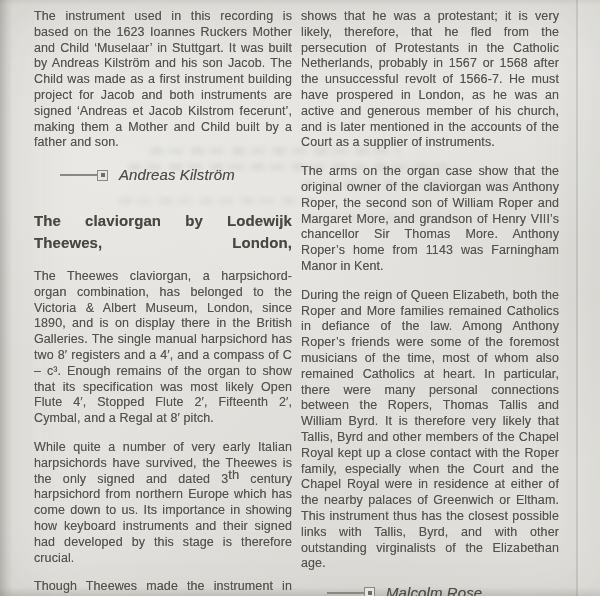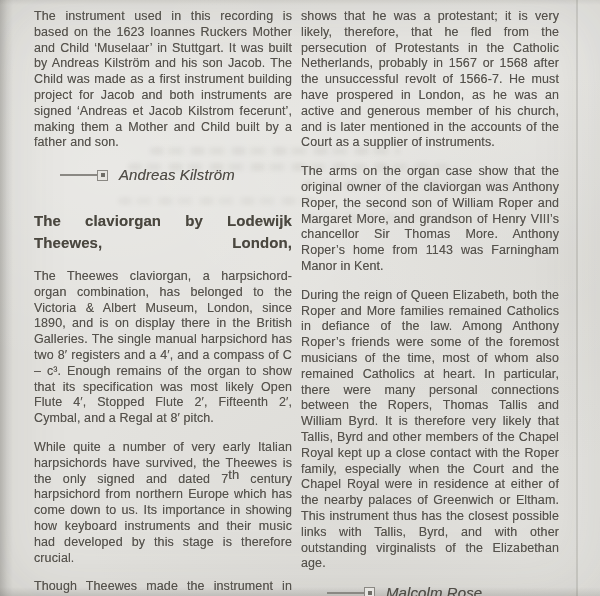--- a/index.html
+++ b/index.html
@@ -137,21 +137,21 @@
       </span>
       <span class="attr-name">Andreas Kilström</span>
     </div>
 
     <div class="heading">
       <span class="hl hl1">The claviorgan by Lodewijk Theewes, London,</span>
     </div>
 
     <p><span>The Theewes claviorgan, a harpsichord-organ combination, has belonged to the Victoria &amp; Albert Museum, London, since 1890, and is on display there in the British Galleries. The single manual harpsichord has two 8′ registers and a 4′, and a compass of C – c³. Enough remains of the organ to show that its specification was most likely Open Flute 4′, Stopped Flute 2′, Fifteenth 2′, Cymbal, and a Regal at 8′ pitch.</span></p>
 
-    <p><span>While quite a number of very early Italian harpsichords have survived, the Theewes is the only signed and dated 7</span><sup class="ord">th</sup><span> century harpsichord from northern Europe which has come down to us. Its importance in showing how keyboard instruments and their music had developed by this stage is therefore crucial.</span></p>
+    <p><span>While quite a number of very early Italian harpsichords have survived, the Theewes is the only signed and dated 3</span><sup class="ord">th</sup><span> century harpsichord from northern Europe which has come down to us. Its importance in showing how keyboard instruments and their signed had developed by this stage is therefore crucial.</span></p>
 
     <p>Though Theewes made the instrument in London, he was a native of the Netherlands, where he was born around 1539. His membership of the Dutch Church in London</p>
   </div>
 
   <div class="col col-right">
     <p>shows that he was a protestant; it is very likely, therefore, that he fled from the persecution of Protestants in the Catholic Netherlands, probably in 1567 or 1568 after the unsuccessful revolt of 1566-7. He must have prospered in London, as he was an active and generous member of his church, and is later mentioned in the accounts of the Court as a supplier of instruments.</p>
 
     <p>The arms on the organ case show that the original owner of the claviorgan was Anthony Roper, the second son of William Roper and Margaret More, and grandson of Henry VIII’s chancellor Sir Thomas More. Anthony Roper’s home from 1143 was Farningham Manor in Kent.</p>
 
     <p>During the reign of Queen Elizabeth, both the Roper and More families remained Catholics in defiance of the law. Among Anthony Roper’s friends were some of the foremost musicians of the time, most of whom also remained Catholics at heart. In particular, there were many personal connections between the Ropers, Thomas Tallis and William Byrd. It is therefore very likely that Tallis, Byrd and other members of the Chapel Royal kept up a close contact with the Roper family, especially when the Court and the Chapel Royal were in residence at either of the nearby palaces of Greenwich or Eltham. This instrument thus has the closest possible links with Tallis, Byrd, and with other outstanding virginalists of the Elizabethan age.</p>

